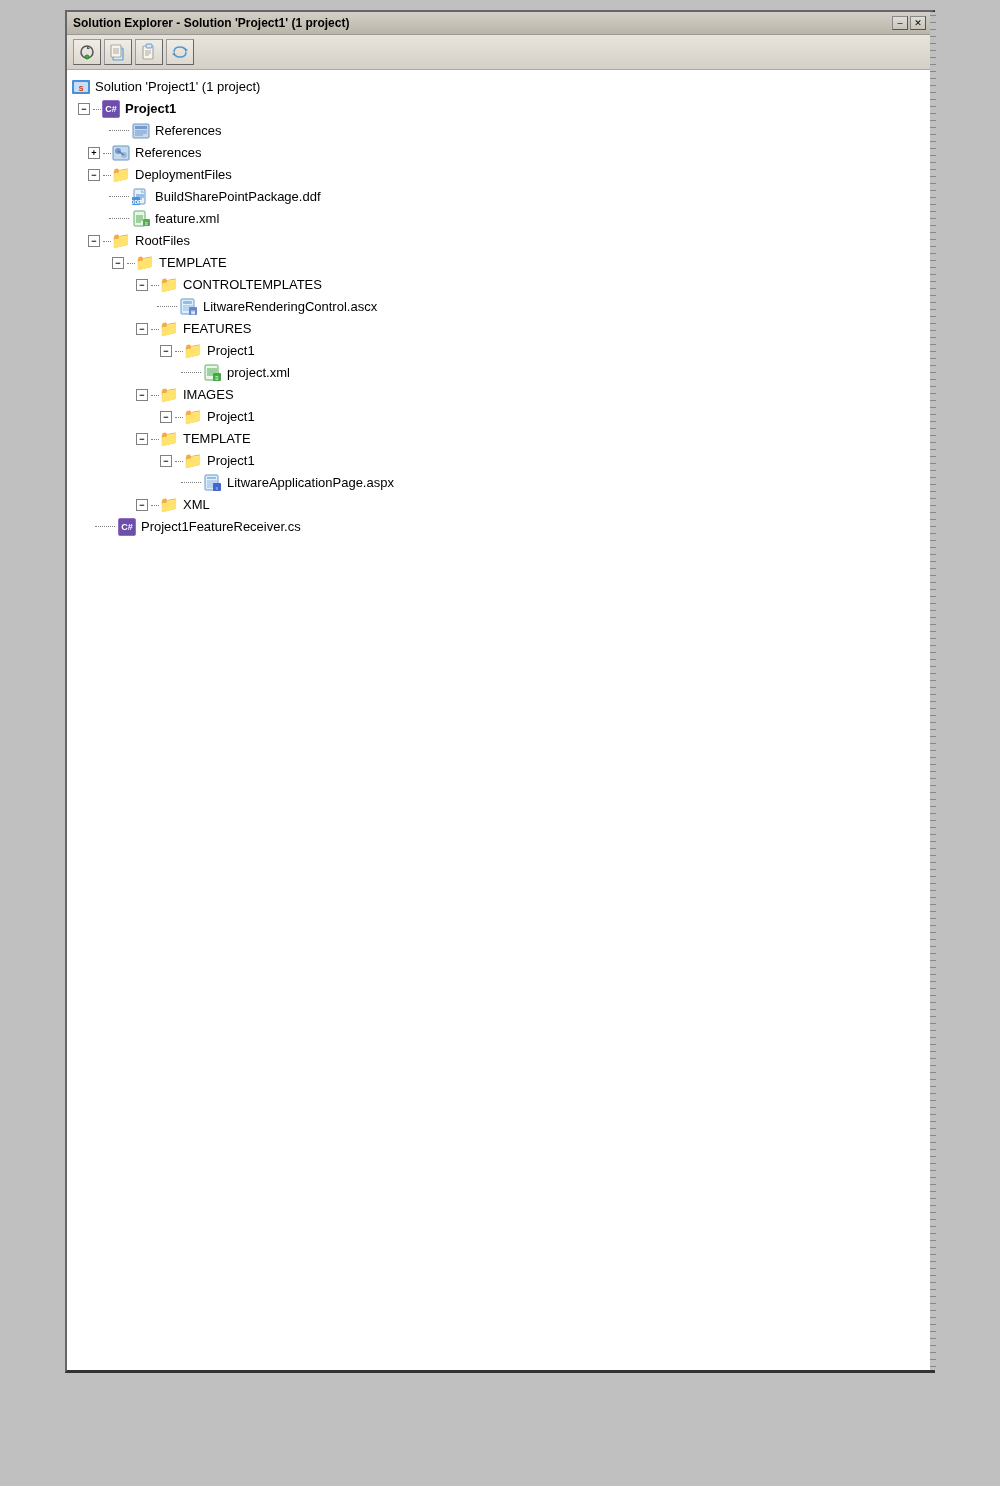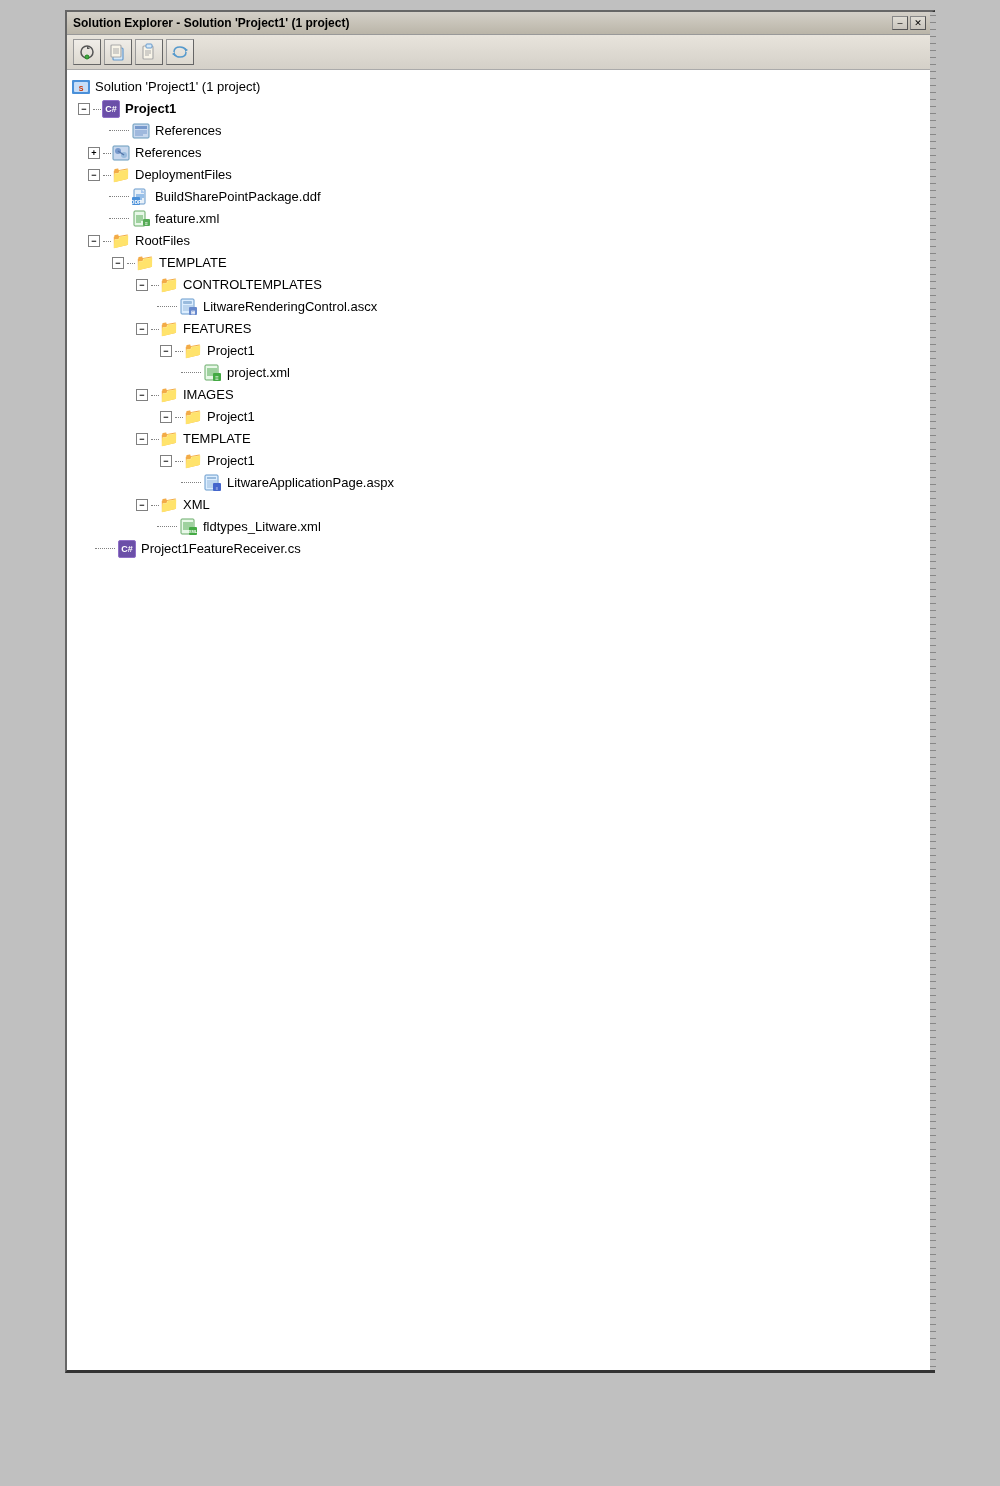--- a/index.html
+++ b/index.html
@@ -442,35 +442,20 @@
 
     <div class="tree-node" style="padding-left:62px">
       <div style="display:inline-flex;align-items:center;">
         <div class="expand-btn">−</div>
         <span style="display:inline-block;width:8px;border-top:1px dotted #808080;"></span>
       </div>
       <div class="node-icon icon-folder">📁</div>
       <span class="node-label">XML</span>
     </div>
 
-    <div class="tree-node" style="padding-left:86px">
-      <span style="display:inline-block;width:20px;border-top:1px dotted #808080;margin-right:2px;position:relative;top:-1px;"></span>
-      <div class="node-icon">
-        <svg width="20" height="18" viewBox="0 0 20 18">
-          <rect x="2" y="1" width="13" height="15" fill="#e8f8e8" stroke="#66aa66" stroke-width="1" rx="1"></rect>
-          <line x1="4" y1="5" x2="14" y2="5" stroke="#55aa55" stroke-width="1"></line>
-          <line x1="4" y1="7" x2="14" y2="7" stroke="#55aa55" stroke-width="1"></line>
-          <line x1="4" y1="9" x2="14" y2="9" stroke="#55aa55" stroke-width="1"></line>
-          <line x1="4" y1="11" x2="10" y2="11" stroke="#55aa55" stroke-width="1"></line>
-          <rect x="10" y="9" width="8" height="8" fill="#44aa44" rx="1"></rect>
-          <text x="14" y="15" text-anchor="middle" font-size="4" fill="white" font-weight="bold">XML</text>
-        </svg>
-      </div>
-      <span class="node-label">fldtypes_Litware.xml</span>
-    </div>
 
 
     <div class="tree-node" style="padding-left:24px">
       <span style="display:inline-block;width:20px;border-top:1px dotted #808080;margin-right:2px;position:relative;top:-1px;"></span>
       <div class="node-icon">
         <div class="icon-cs">C#</div>
       </div>
       <span class="node-label">Project1FeatureReceiver.cs</span>
     </div>
 

